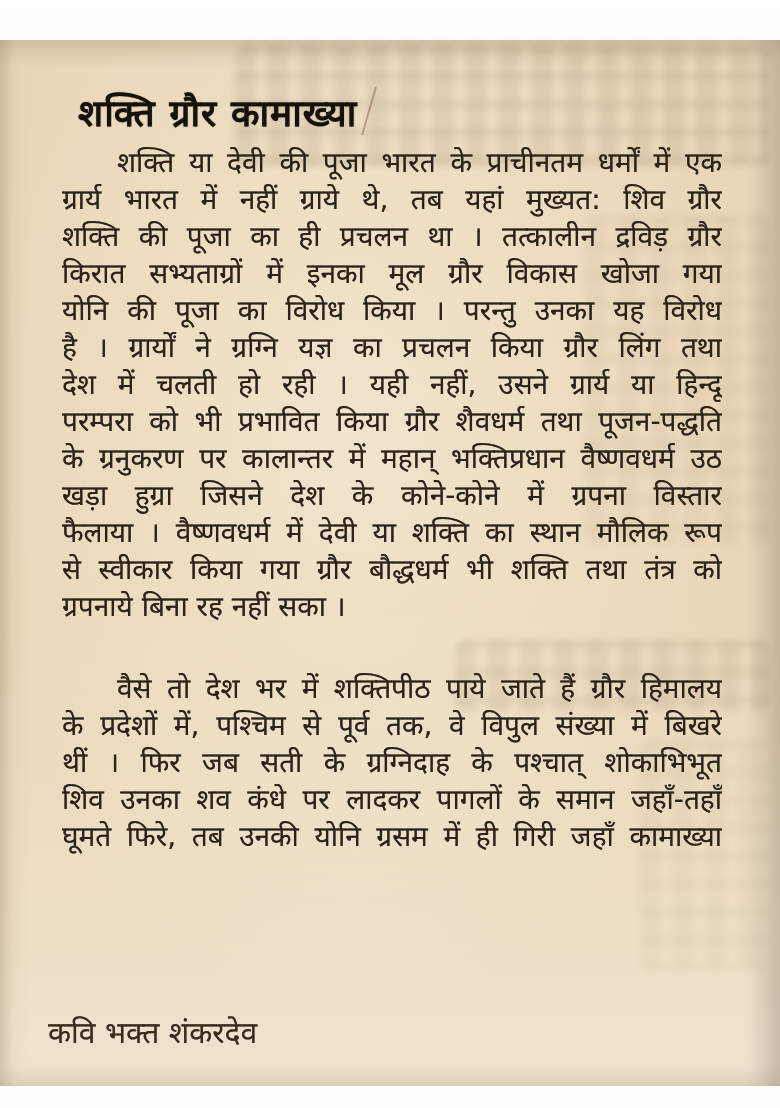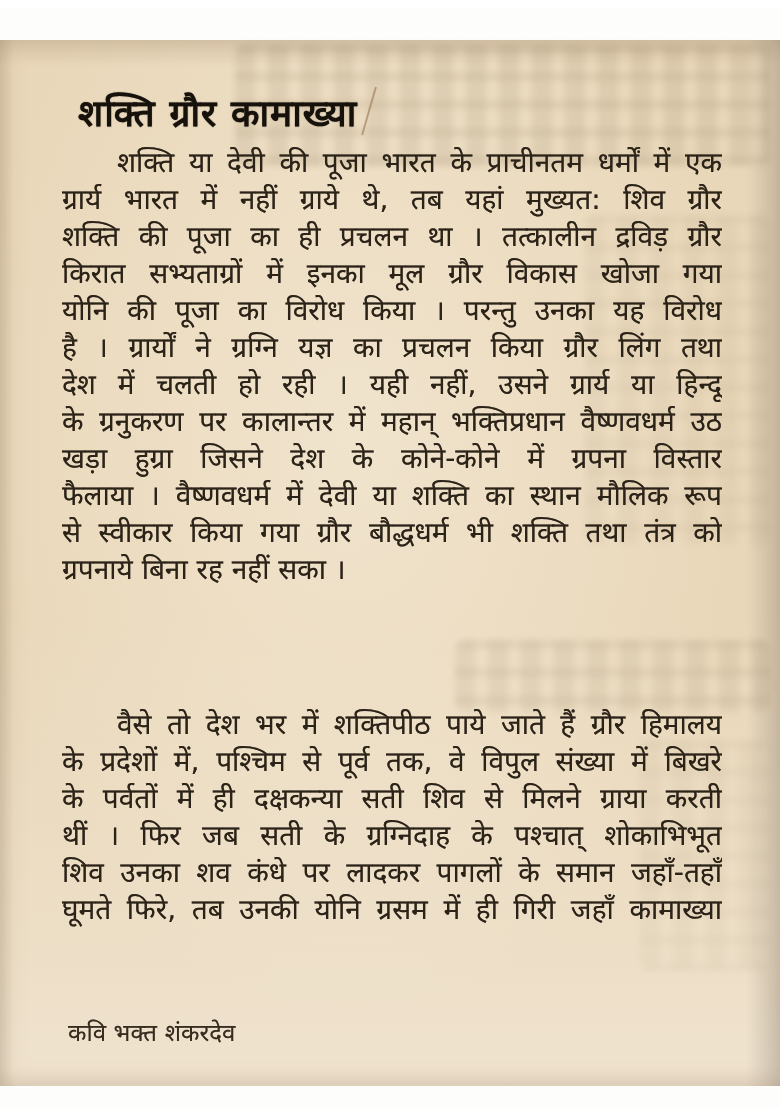--- a/index.html
+++ b/index.html
@@ -50,33 +50,33 @@
   }
   .title {
     position:absolute; left:78px; top:46px; width:560px;
     font-size:37px; font-weight:bold; letter-spacing:1px;
     color:#17110b;
     text-shadow:0 0 1px rgba(23,17,11,0.65);
     white-space:nowrap;
   }
   .para { position:absolute; left:62px; width:660px; }
   .para-1 { top:104px; }
-  .para-2 { top:666px; }
+  .para-2 { top:630px; }
   .line {
     font-size:28px; line-height:37px; height:37px;
     text-align:justify; text-align-last:justify;
     white-space:nowrap- ; 
     text-shadow:0 0 0.5px rgba(43,35,24,0.55);
     overflow:hidden;
   }
   .line.indent { padding-left:55px; }
   .line.plain  { text-align:left; text-align-last:left; }
   .footer {
-    position:absolute; left:68px; top:978px;
-    font-size:24px; line-height:30px;
+    position:absolute; left:48px; top:978px;
+    font-size:30px; line-height:30px;
     color:#362d20;
     text-shadow:0 0 0.5px rgba(54,45,32,0.5);
   }
 </style>
 </head>
 <body>
 
 <div class="scan-frame">
   <div class="paper">
 
@@ -89,31 +89,31 @@
     <h1 class="title">शक्ति ग्रौर कामाख्या</h1>
 
     <div class="para para-1">
       <div class="line indent">शक्ति या देवी की पूजा भारत के प्राचीनतम धर्मों में एक</div>
       <div class="line">ग्रार्य भारत में नहीं ग्राये थे, तब यहां मुख्यत: शिव ग्रौर</div>
       <div class="line">शक्ति की पूजा का ही प्रचलन था । तत्कालीन द्रविड़ ग्रौर</div>
       <div class="line">किरात सभ्यताग्रों में इनका मूल ग्रौर विकास खोजा गया</div>
       <div class="line">योनि की पूजा का विरोध किया । परन्तु उनका यह विरोध</div>
       <div class="line">है । ग्रार्यों ने ग्रग्नि यज्ञ का प्रचलन किया ग्रौर लिंग तथा</div>
       <div class="line">देश में चलती हो रही । यही नहीं, उसने ग्रार्य या हिन्दू</div>
+      <div class="line">परम्परा को भी प्रभावित किया ग्रौर शैवधर्म तथा पूजन-पद्धति</div>
       <div class="line">के ग्रनुकरण पर कालान्तर में महान् भक्तिप्रधान वैष्णवधर्म उठ</div>
       <div class="line">खड़ा हुग्रा जिसने देश के कोने-कोने में ग्रपना विस्तार</div>
       <div class="line">फैलाया । वैष्णवधर्म में देवी या शक्ति का स्थान मौलिक रूप</div>
       <div class="line">से स्वीकार किया गया ग्रौर बौद्धधर्म भी शक्ति तथा तंत्र को</div>
       <div class="line plain">ग्रपनाये बिना रह नहीं सका ।</div>
     </div>
 
     <div class="para para-2">
       <div class="line indent">वैसे तो देश भर में शक्तिपीठ पाये जाते हैं ग्रौर हिमालय</div>
       <div class="line">के प्रदेशों में, पश्चिम से पूर्व तक, वे विपुल संख्या में बिखरे</div>
-      <div class="line">के पर्वतों में ही दक्षकन्या सती शिव से मिलने ग्राया करती</div>
       <div class="line">थीं । फिर जब सती के ग्रग्निदाह के पश्चात् शोकाभिभूत</div>
       <div class="line">शिव उनका शव कंधे पर लादकर पागलों के समान जहाँ-तहाँ</div>
       <div class="line">घूमते फिरे, तब उनकी योनि ग्रसम में ही गिरी जहाँ कामाख्या</div>
     </div>
 
     <div class="footer">कवि भक्त शंकरदेव</div>
 
   </div>
 </div>
 

